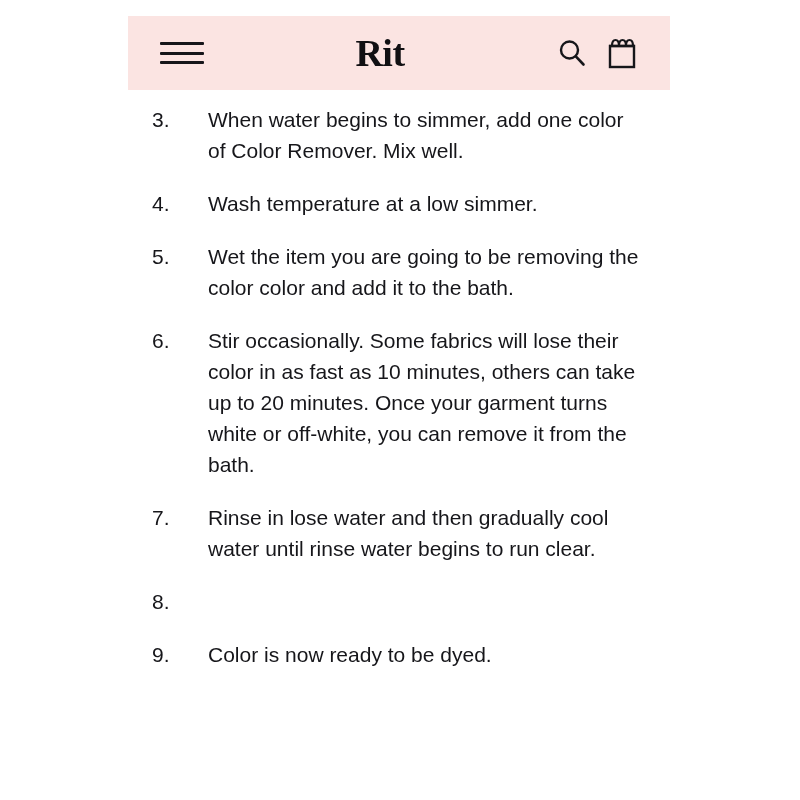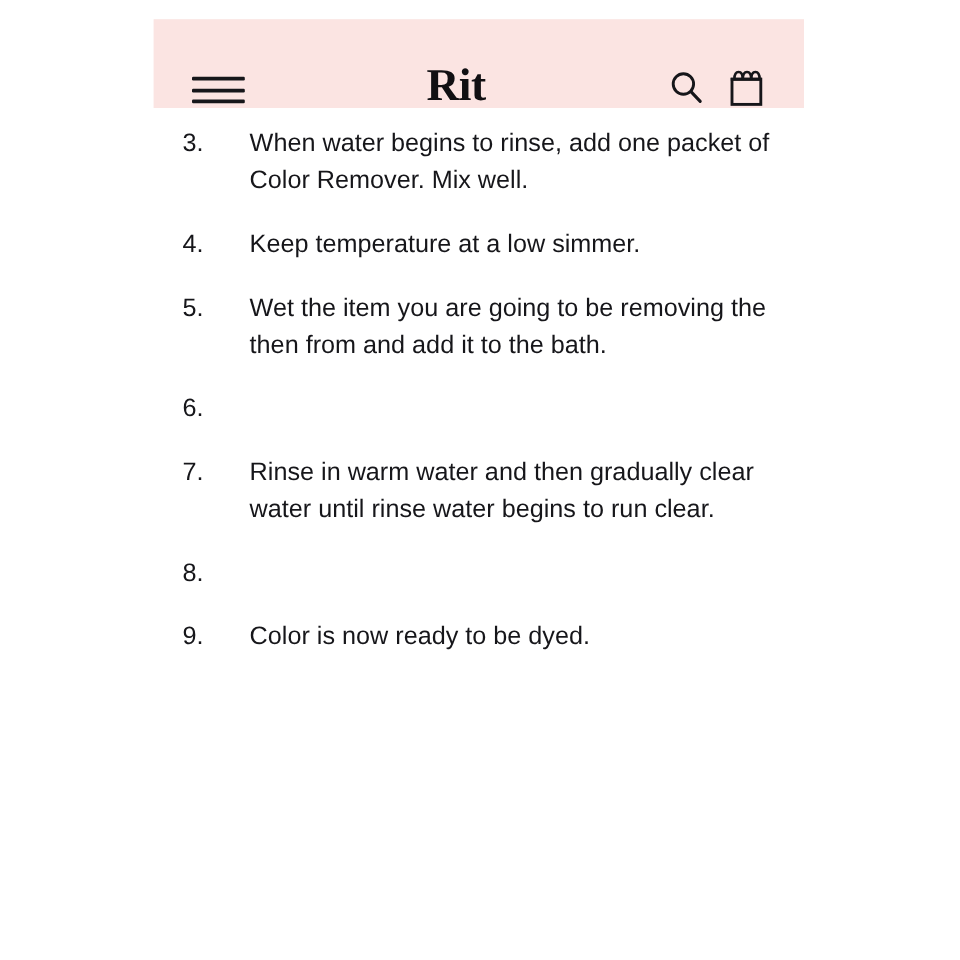--- a/index.html
+++ b/index.html
@@ -22,21 +22,21 @@
   }
   
   .header {
     position: absolute;
     left: 128px;
     top: 16px;
     width: 542px;
     height: 74px;
     background: #fbe4e2;
     display: flex;
-    align-items: flex-end;
+    align-items: center;
     justify-content: space-between;
     padding: 0 32px;
     box-sizing: border-box;
   }
   .menu-button {
     width: 44px;
     height: 30px;
     display: flex;
     flex-direction: column;
     justify-content: space-between;
@@ -133,40 +133,41 @@
           <path d="M20 10 Q20 4 23.5 4 Q27 4 27 10" fill="none" stroke="#16161a" stroke-width="2.2"></path>
         </svg>
       </button>
     </div>
   </div>
 
   <div class="content">
 
     <div class="step">
       <div class="step-num">3.</div>
-      <div class="step-text">When water begins to rinse, add one packet of Color Remover. Mix well.</div>
+      <div class="step-text">When water begins to simmer, add one color of Color Remover. Mix well.</div>
     </div>
 
     <div class="step">
       <div class="step-num">4.</div>
-      <div class="step-text">Keep temperature at a low simmer.</div>
+      <div class="step-text">Wash temperature at a low simmer.</div>
     </div>
 
     <div class="step">
       <div class="step-num">5.</div>
-      <div class="step-text">Wet the item you are going to be removing the then from and add it to the bath.</div>
+      <div class="step-text">Wet the item you are going to be removing the color color and add it to the bath.</div>
     </div>
 
     <div class="step">
       <div class="step-num">6.</div>
+      <div class="step-text">Stir occasionally. Some fabrics will lose their color in as fast as 10 minutes, others can take up to 20 minutes. Once your garment turns white or off-white, you can remove it from the bath.</div>
     </div>
 
     <div class="step">
       <div class="step-num">7.</div>
-      <div class="step-text">Rinse in warm water and then gradually clear water until rinse water begins to run clear.</div>
+      <div class="step-text">Rinse in lose water and then gradually cool water until rinse water begins to run clear.</div>
     </div>
 
     <div class="step">
       <div class="step-num">8.</div>
     </div>
 
     <div class="step">
       <div class="step-num">9.</div>
       <div class="step-text">Color is now ready to be dyed.</div>
     </div>

